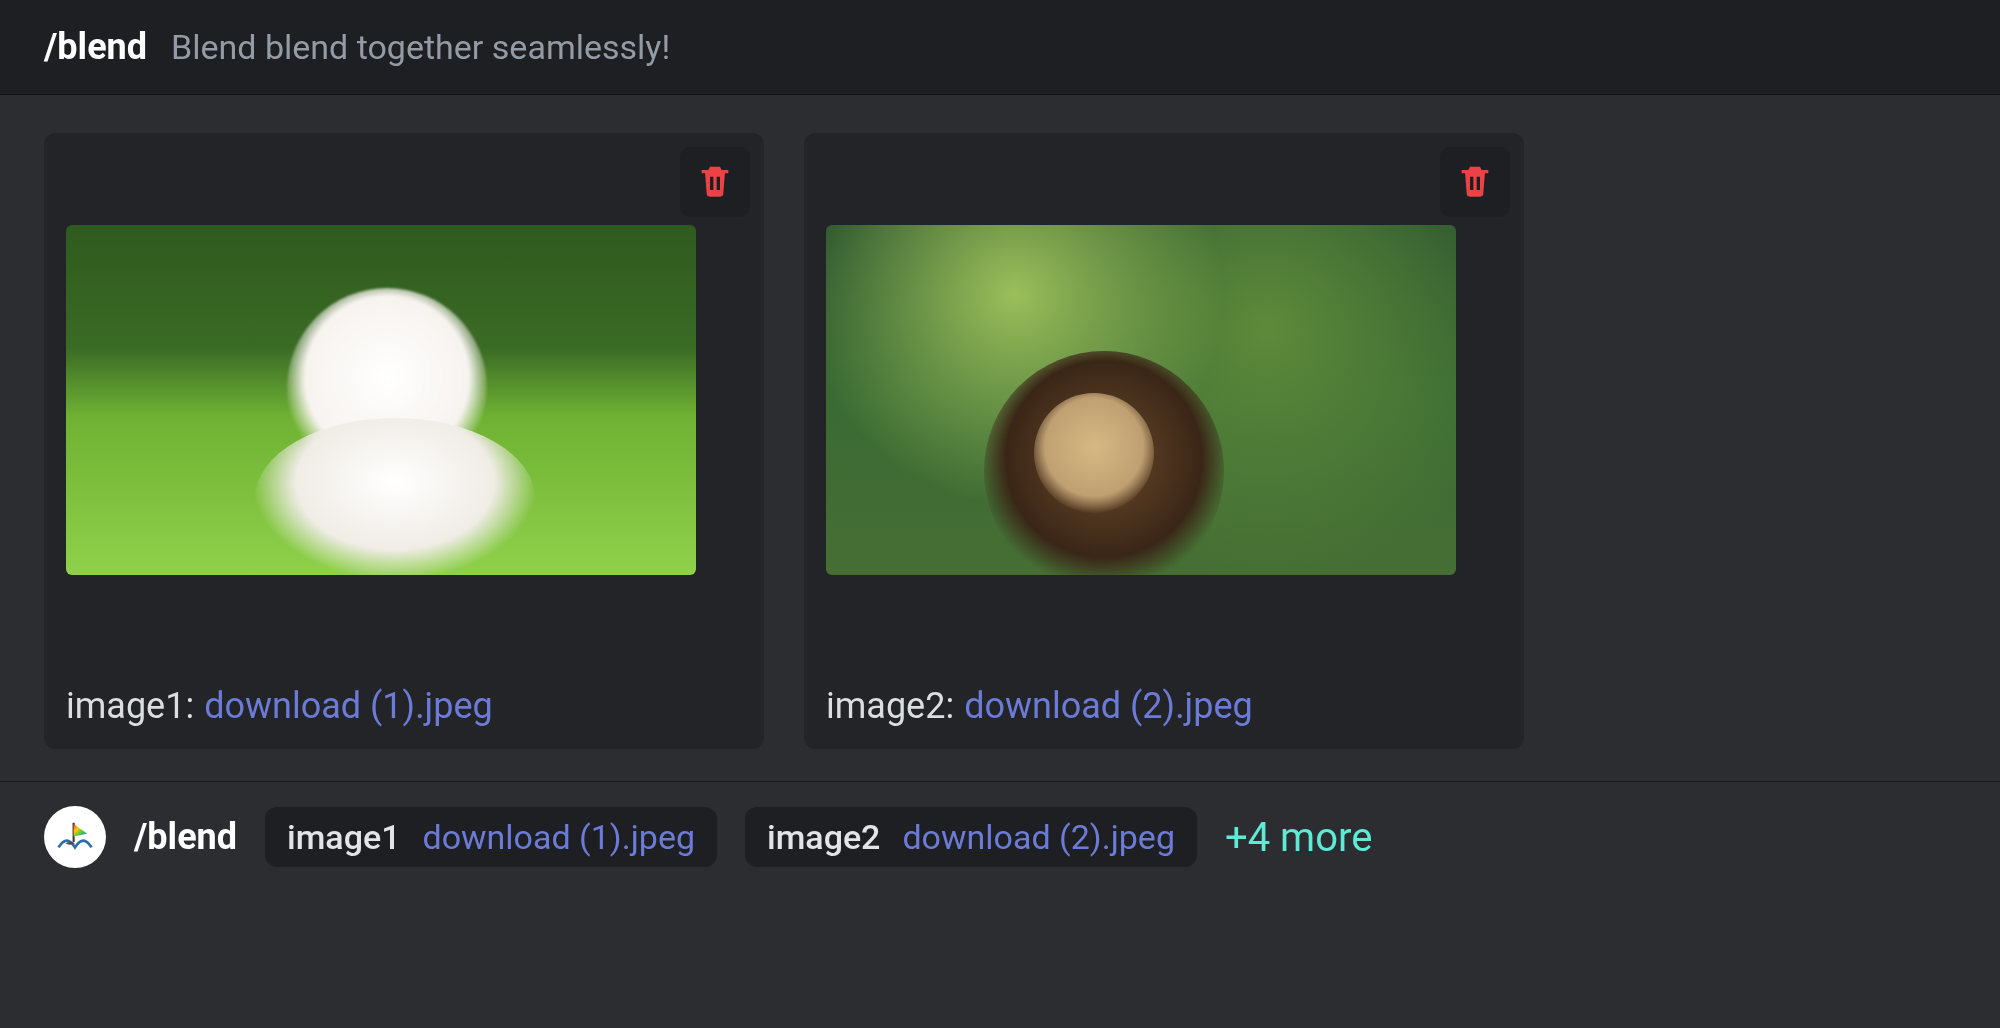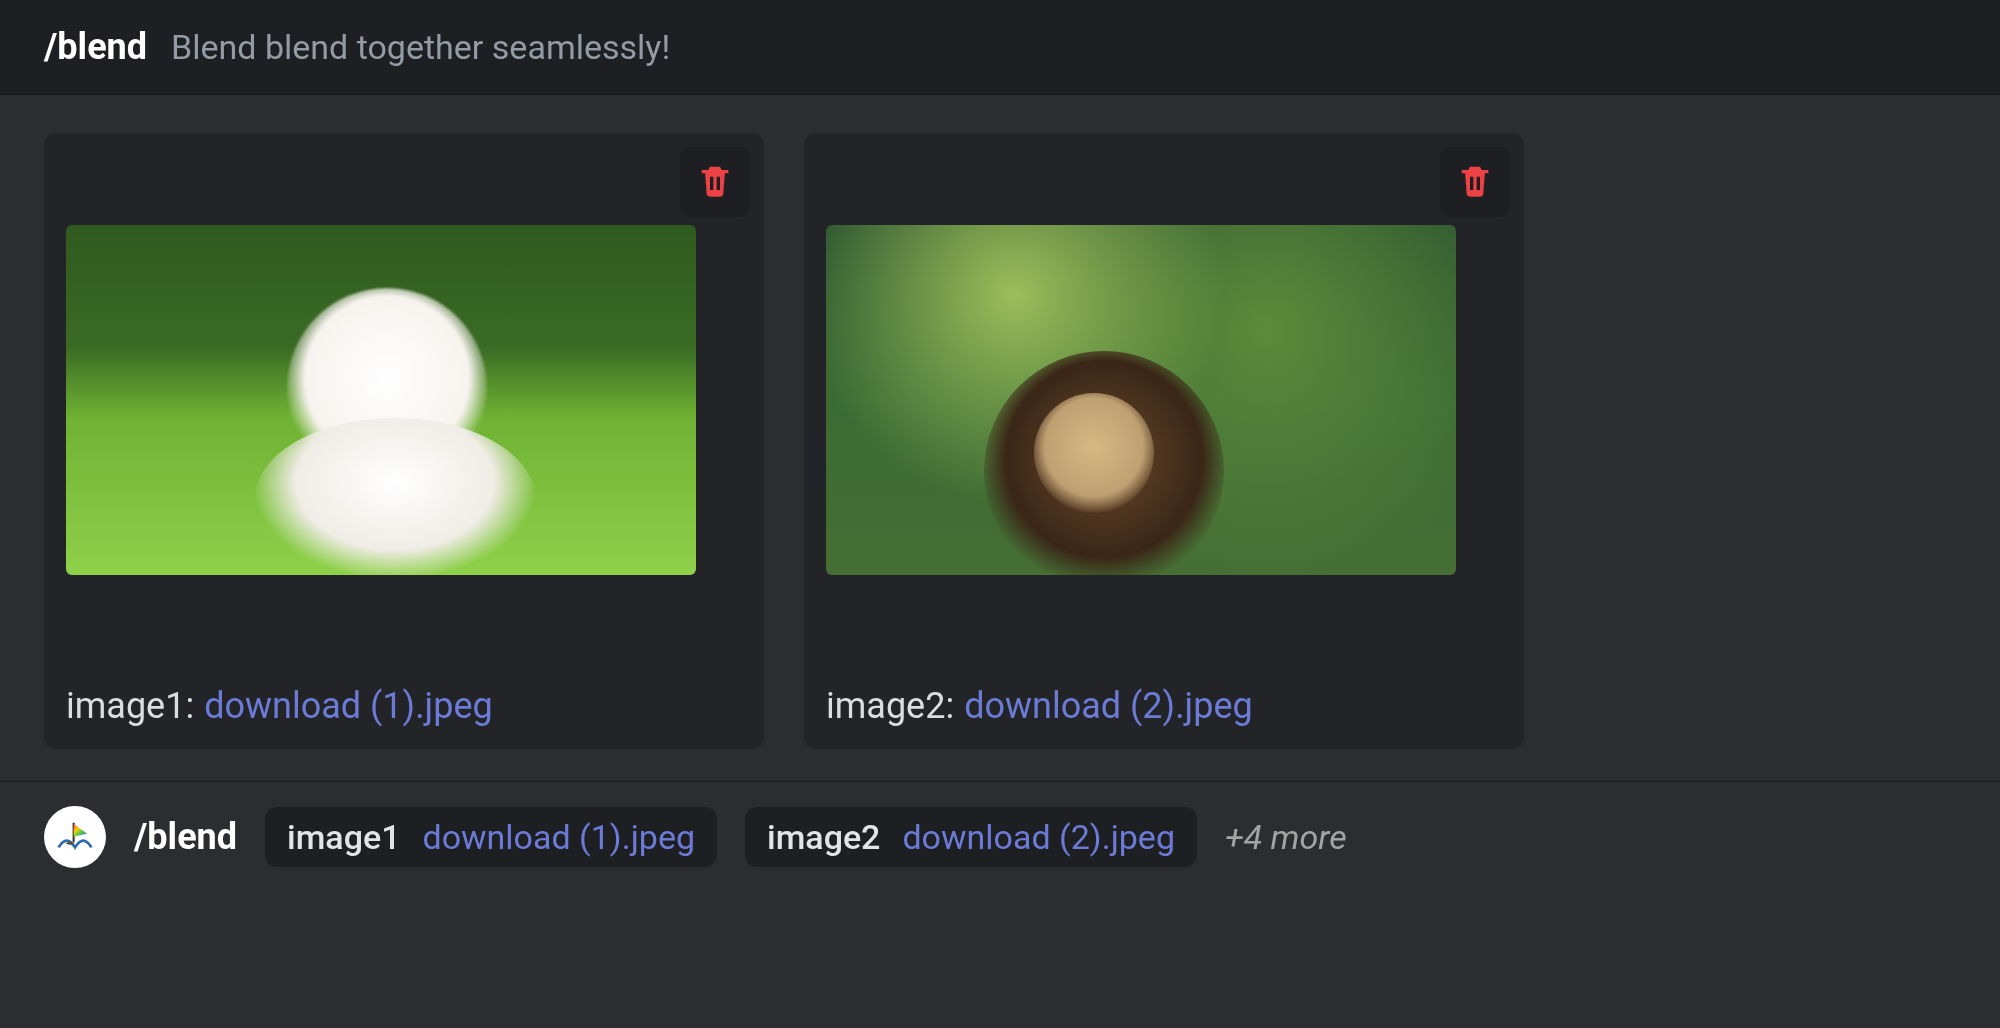--- a/index.html
+++ b/index.html
@@ -169,23 +169,22 @@
     font-size: 34px;
   }
   .pill .pname {
     color: #e2e4e8;
     font-weight: 500;
   }
   .pill .pval {
     color: #6b7bd6;
   }
   .more {
-    color: #a3a3a3;
-    font-size: 34px;
-    font-style: italic;
+    color: #5eead4;
+    font-size: 40px;
   }
 </style>
 </head>
 <body>
 
 <div class="header-bar">
   <span class="command-title">/blend</span>
   <span class="command-desc">Blend blend together seamlessly!</span>
 </div>
 

